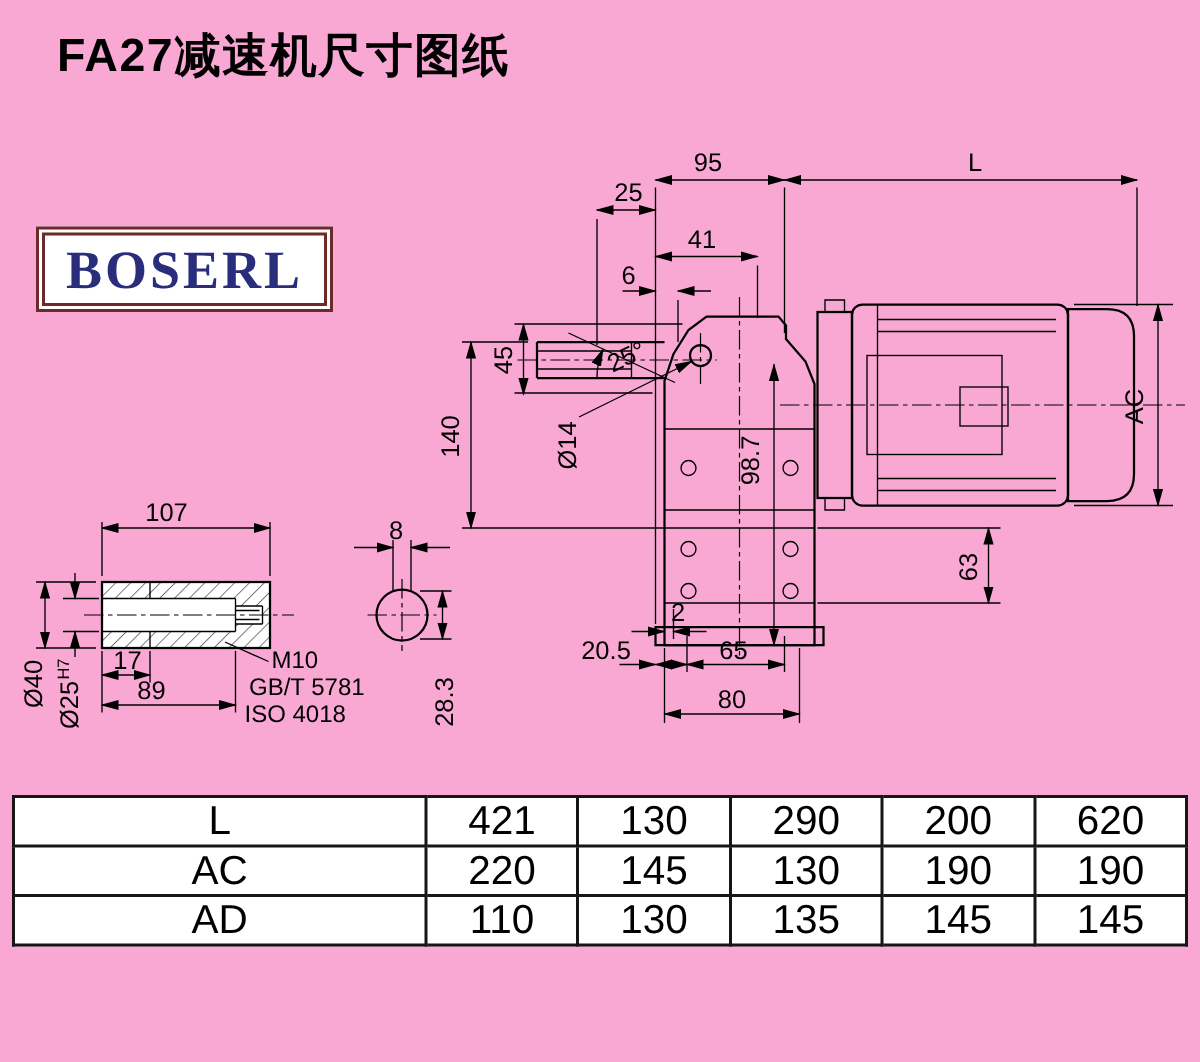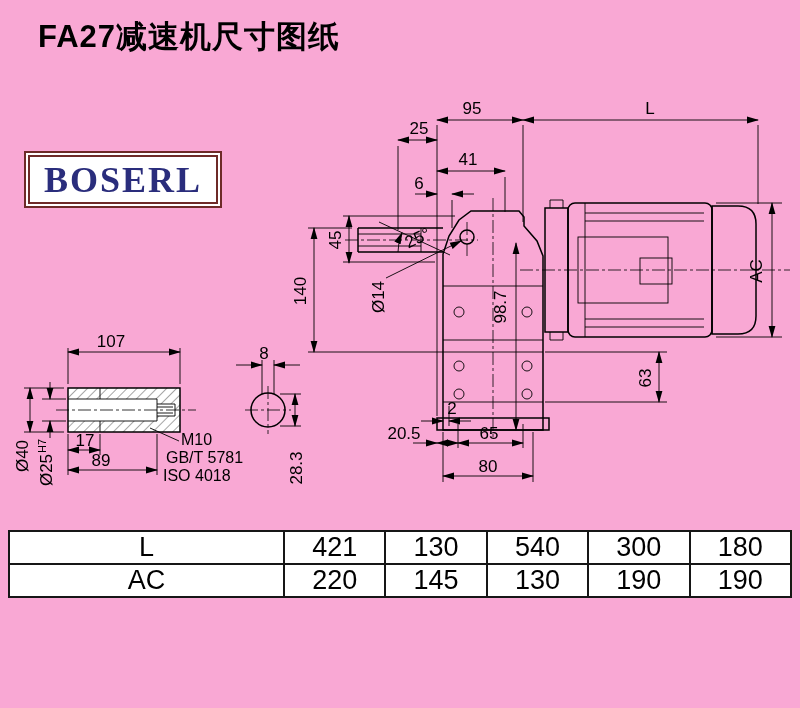--- a/index.html
+++ b/index.html
@@ -203,28 +203,36 @@
         <col>
         <col>
         <col>
         <col>
       </colgroup>
     <tbody>
     <tr>
       <td>L</td>
       <td>421</td>
       <td>130</td>
-      <td>540</td>
-      <td>300</td>
-      <td>180</td>
+      <td>290</td>
+      <td>200</td>
+      <td>620</td>
     </tr>
     <tr>
       <td>AC</td>
       <td>220</td>
       <td>145</td>
       <td>130</td>
       <td>190</td>
       <td>190</td>
     </tr>
+    <tr>
+      <td>AD</td>
+      <td>110</td>
+      <td>130</td>
+      <td>135</td>
+      <td>145</td>
+      <td>145</td>
+    </tr>
   </tbody>
     </table>
 
 </div>
 
 </body></html>

